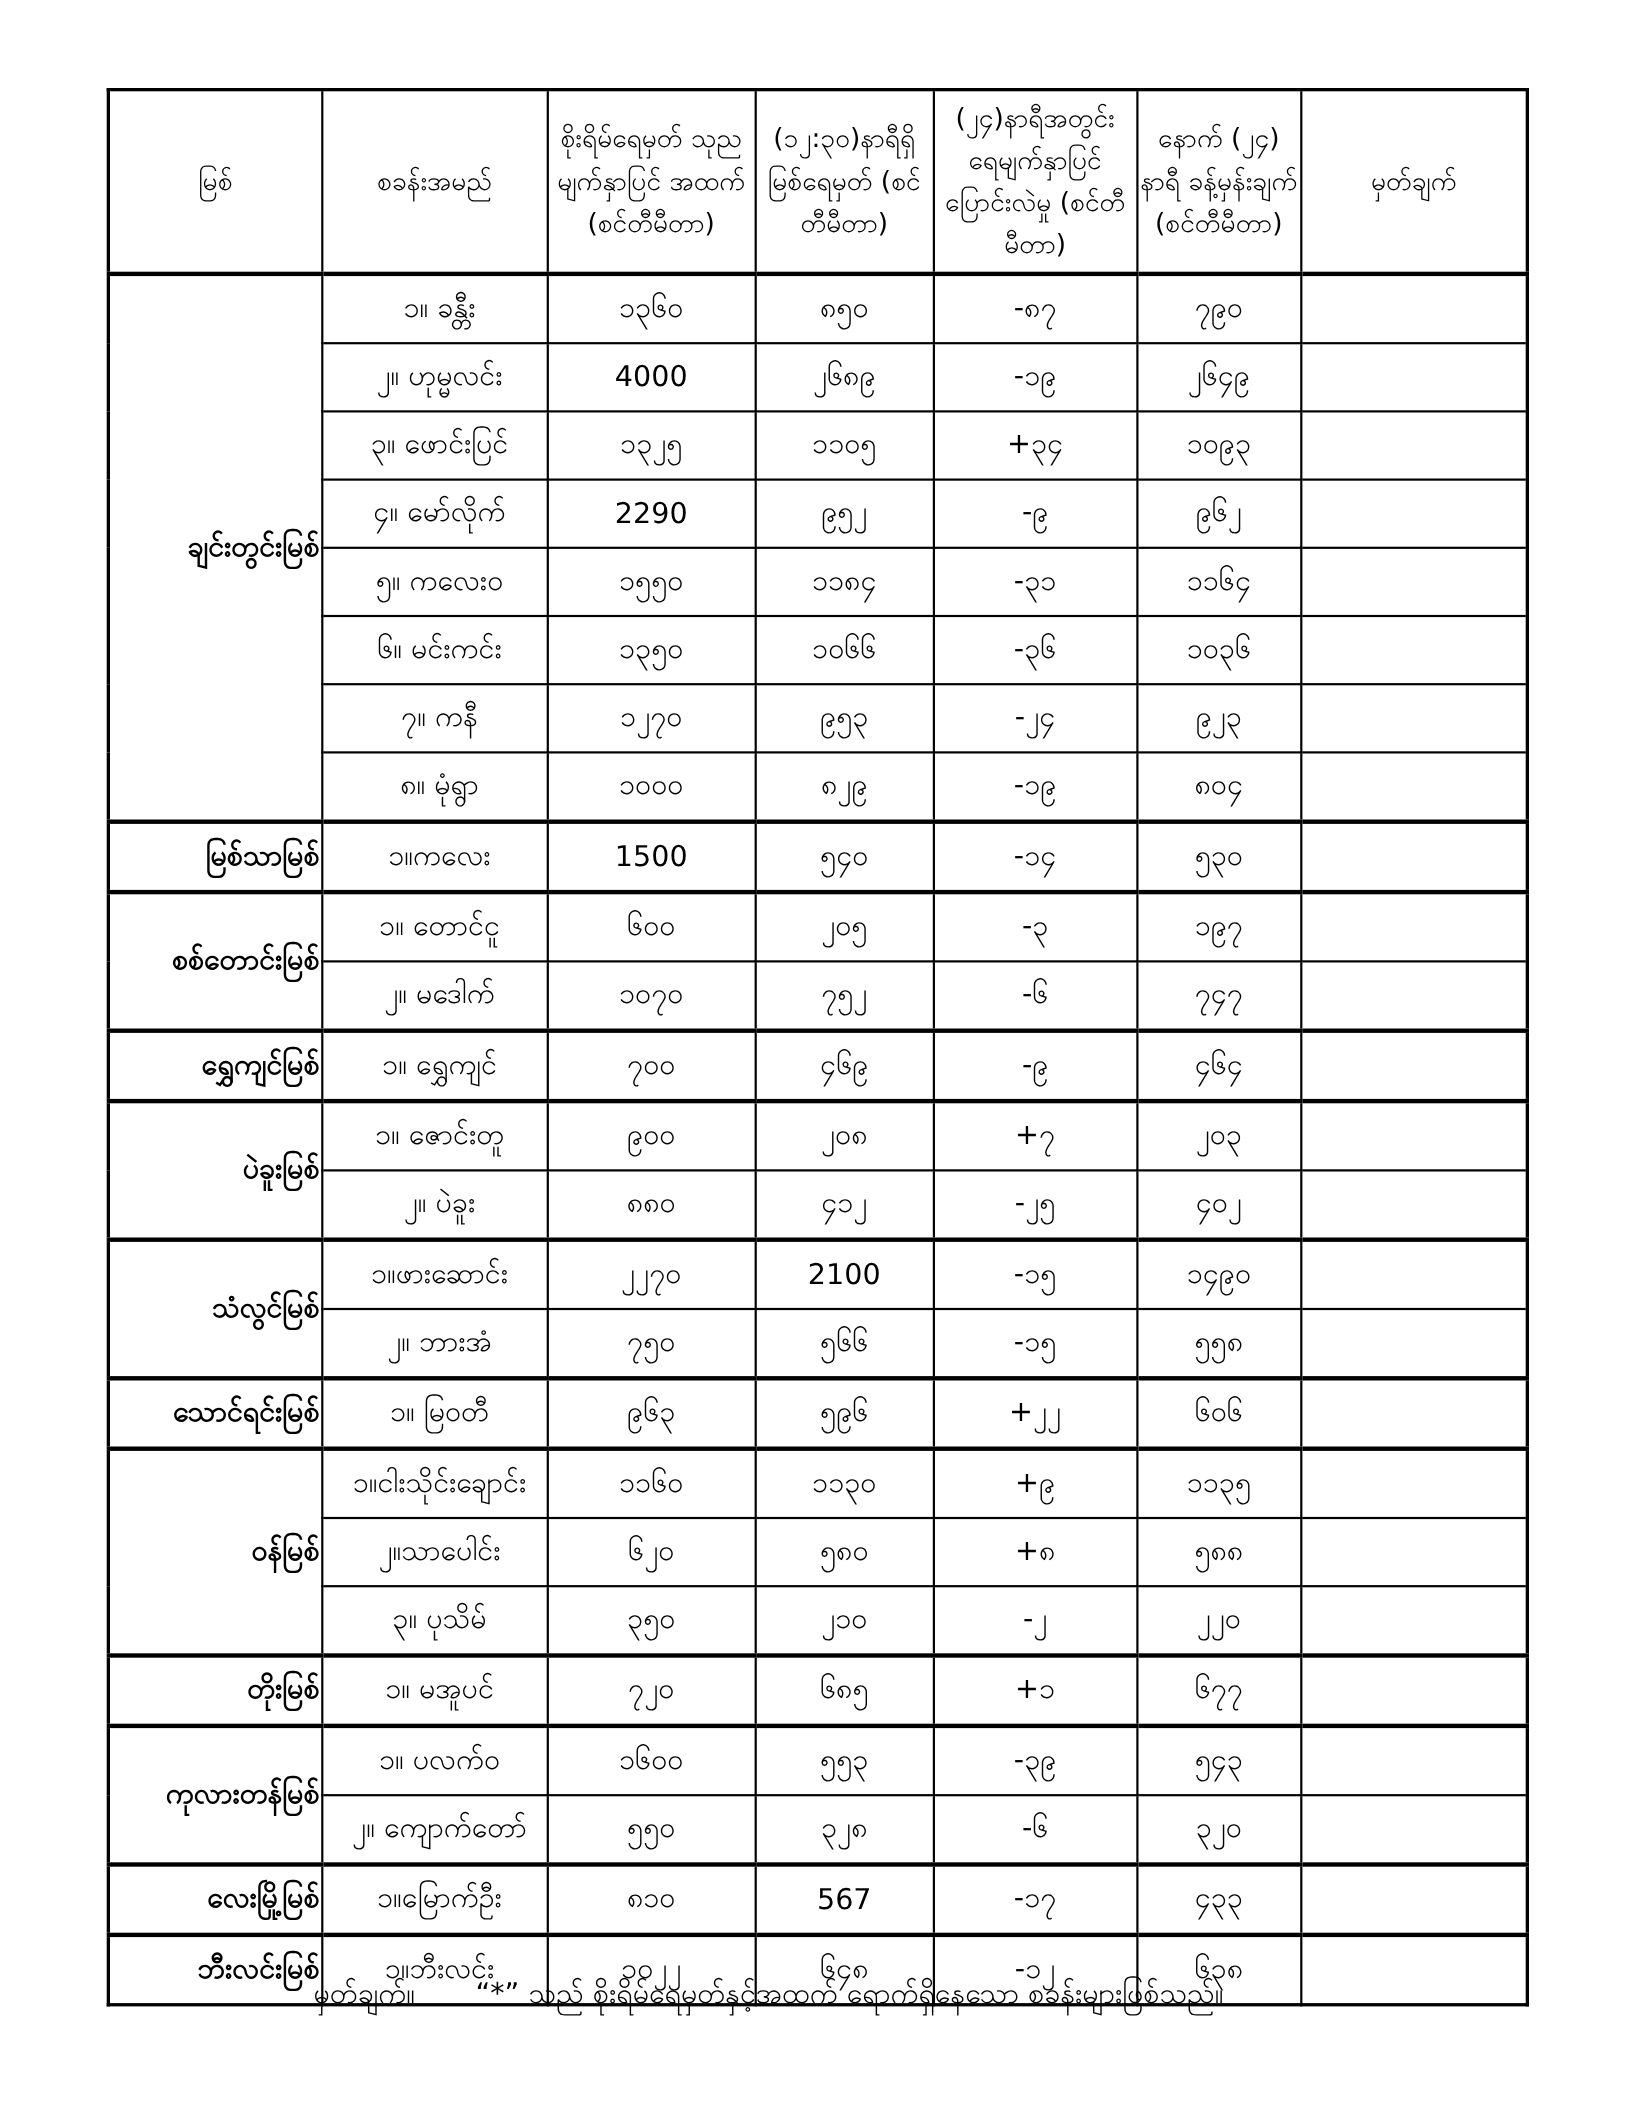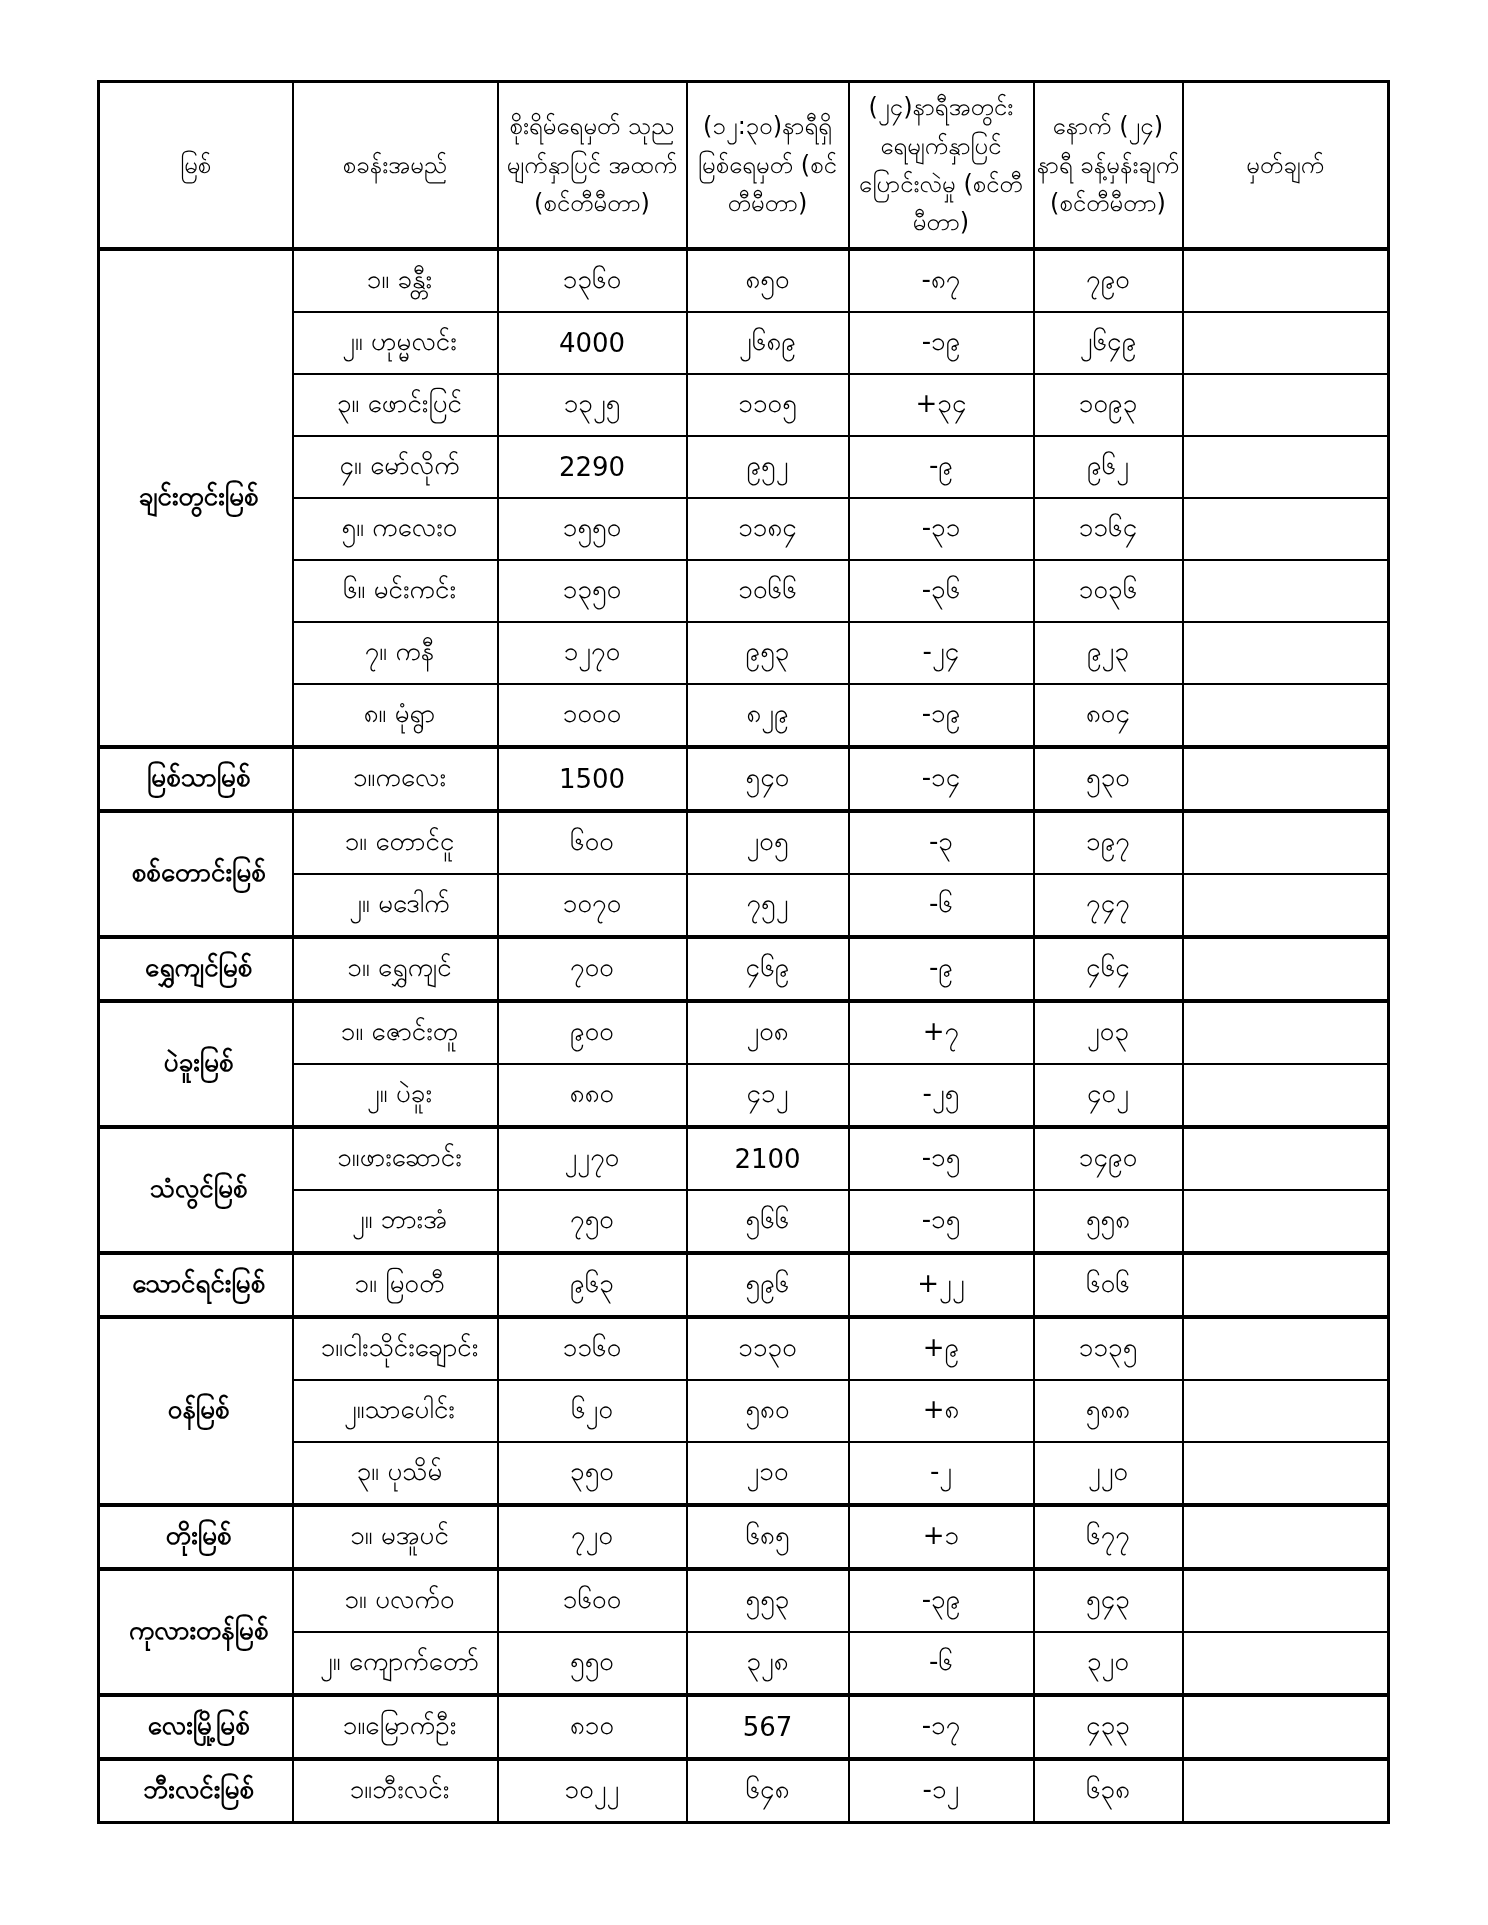--- a/index.html
+++ b/index.html
@@ -33,21 +33,21 @@
     border-bottom:3px solid #000;
   }
   table.wl tbody td{
     height:58px;
     font-size:26px;
   }
   tr.group-start td{border-top:4px solid #000;}
   td.river-cell{
     font-weight:bold;
     font-size:27px;
-    text-align:center;
+    text-align:right;
     padding-left:7px;
   }
   td.station-cell{
     text-align:center;
     padding-left:10px;
   }
   td.num-cell{text-align:center;}
   td.remark-cell{}
   .footnote{
     position:absolute;
@@ -292,13 +292,16 @@
           <td class="station-cell">၁။ဘီးလင်း</td>
           <td class="num-cell">၁၀၂၂</td>
           <td class="num-cell">၆၄၈</td>
           <td class="num-cell">-၁၂</td>
           <td class="num-cell">၆၃၈</td>
           <td class="remark-cell"></td>
         </tr>
       </tbody>
   </table>
 
+  <div class="footnote">
+    <span class="fn-label">မှတ်ချက်။</span><span>“*” သည် စိုးရိမ်ရေမှတ်နှင့်အထက် ရောက်ရှိနေသော စခန်းများဖြစ်သည်။</span>
+  </div>
 </div>
 
 </body></html>

